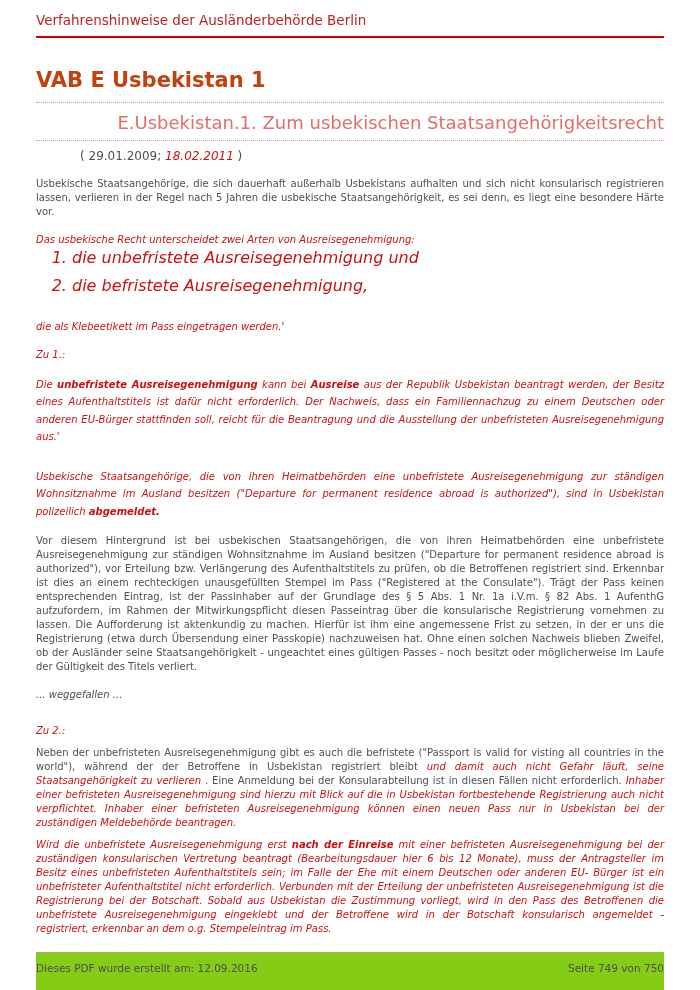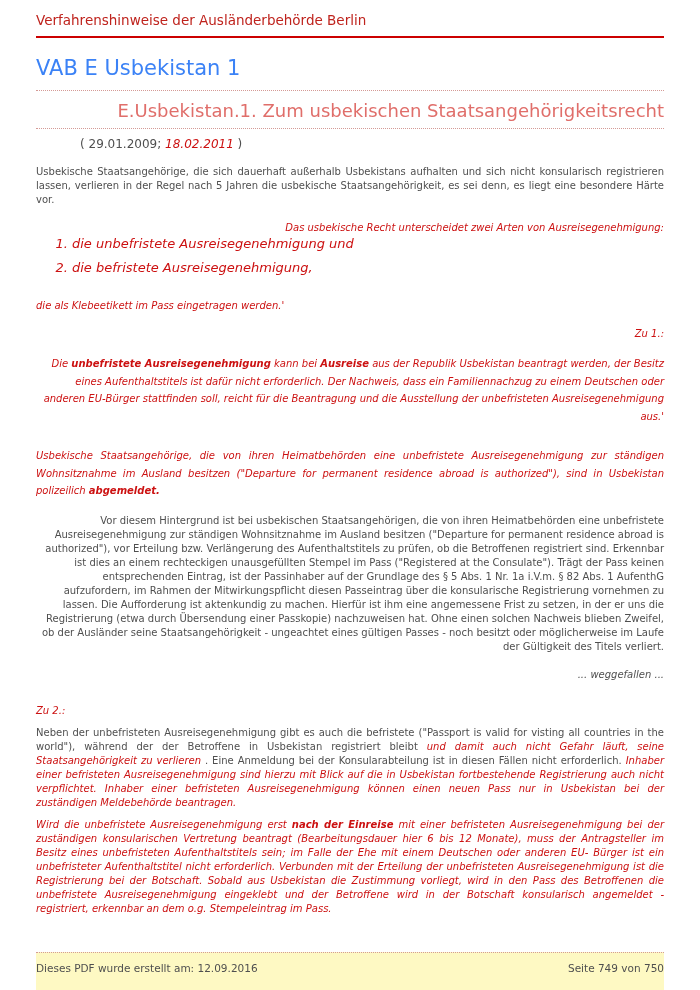--- a/index.html
+++ b/index.html
@@ -12,55 +12,55 @@
     overflow: hidden;
     font-family: "DejaVu Sans", sans-serif;
   }
   .site-title {
     font-size: 13.5px;
     color: var(--header-red, #bf231d);
     padding-bottom: 8px;
     border-bottom: 2px solid var(--rule-red, #cc0000);
   }
   .doc-title {
-    margin: 18px 0 0 0;
+    margin: 30px 0 0 0;
     font-size: 21px;
-    font-weight: 400;
-    color: #3b82f6;
+    font-weight: 700;
+    color: #c2410c;
     padding-bottom: 10px;
     border-bottom: 1px dotted var(--dot, #d49a96);
   }
   .section-heading {
     margin: 9px 0 0 0;
     font-size: 18px;
     font-weight: 400;
     color: var(--salmon, #e06e6a);
     padding-bottom: 7px;
     border-bottom: 1px dotted var(--dot, #d49a96);
     text-align: right;
   }
   .date-line { margin-top: 8px; font-size: 12px; color: var(--gray, #4f4f4f); margin-left: 44px; }
   .date-upd { color: var(--red, #cc1111); font-style: italic; }
   .doc-body { margin-top: 14px; }
   .blk { margin: 0; font-size: 10px; line-height: 1.4; color: var(--gray, #4f4f4f); }
   .just { text-align: justify; }
   .wide { line-height: 1.75; }
   .mt-sm { margin-top: 8px; }
-  .mt-md { margin-top: 14px; text-align: right; }
+  .mt-md { margin-top: 14px; }
   .mt-lg { margin-top: 22px; }
-  ol.list { margin: 0; padding-left: 36px; font-size: 13px; line-height: 1.4; }
+  ol.list { margin: 0; padding-left: 36px; font-size: 16px; line-height: 1.4; }
   ol.list li { color: var(--red, #cc1111); font-style: italic; margin-bottom: 6px; }
   .s-n   { color: var(--gray, #4f4f4f); }
   .s-b   { color: var(--gray, #4f4f4f); font-weight: 400; }
   .s-ri  { color: var(--red, #cc1111); font-style: italic; }
   .s-rbi { color: var(--red, #cc1111); font-style: italic; font-weight: 700; }
   .s-gi  { color: var(--gray, #4f4f4f); font-style: italic; }
   .footer {
     position: absolute; left: 36px; right: 36px; bottom: 0;
-    background: #fef9c3;
+    background: #84cc16;
     border-top: 1px dotted var(--dot, #d49a96);
     padding: 9px 0 16px 0;
     display: flex; justify-content: space-between;
     font-size: 10.5px; color: var(--gray, #4f4f4f);
   }
 </style>
 </head>
 <body>
 
 <div class="page">

